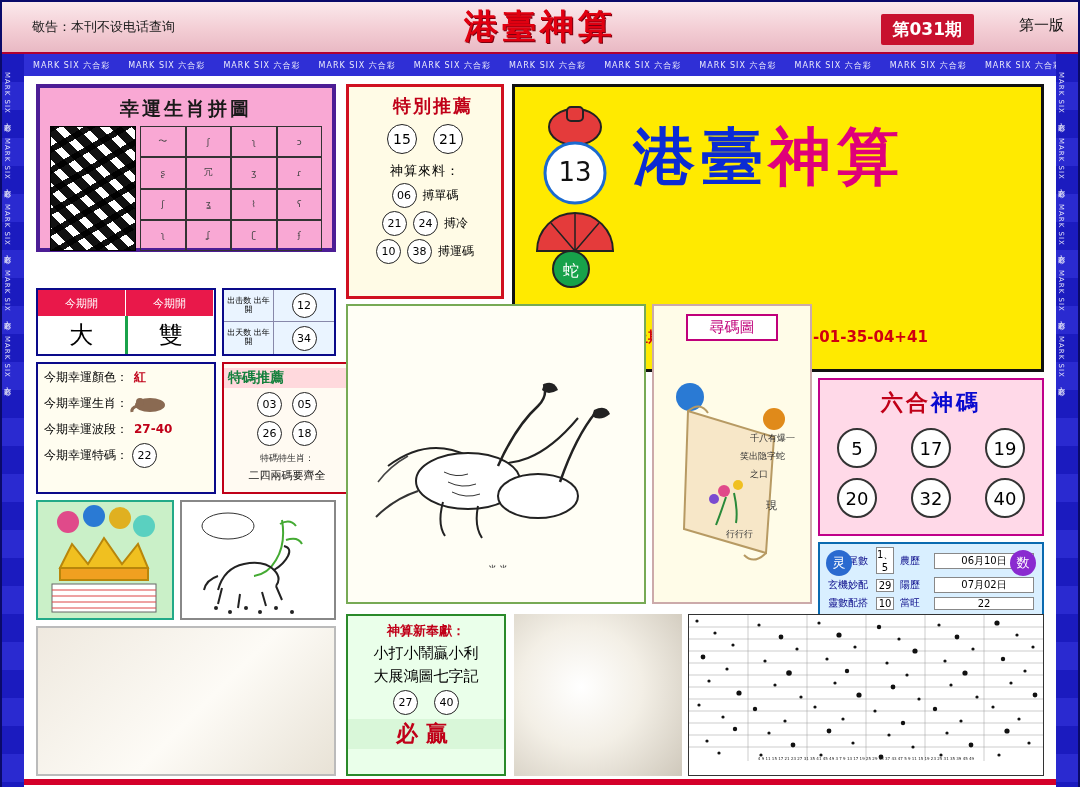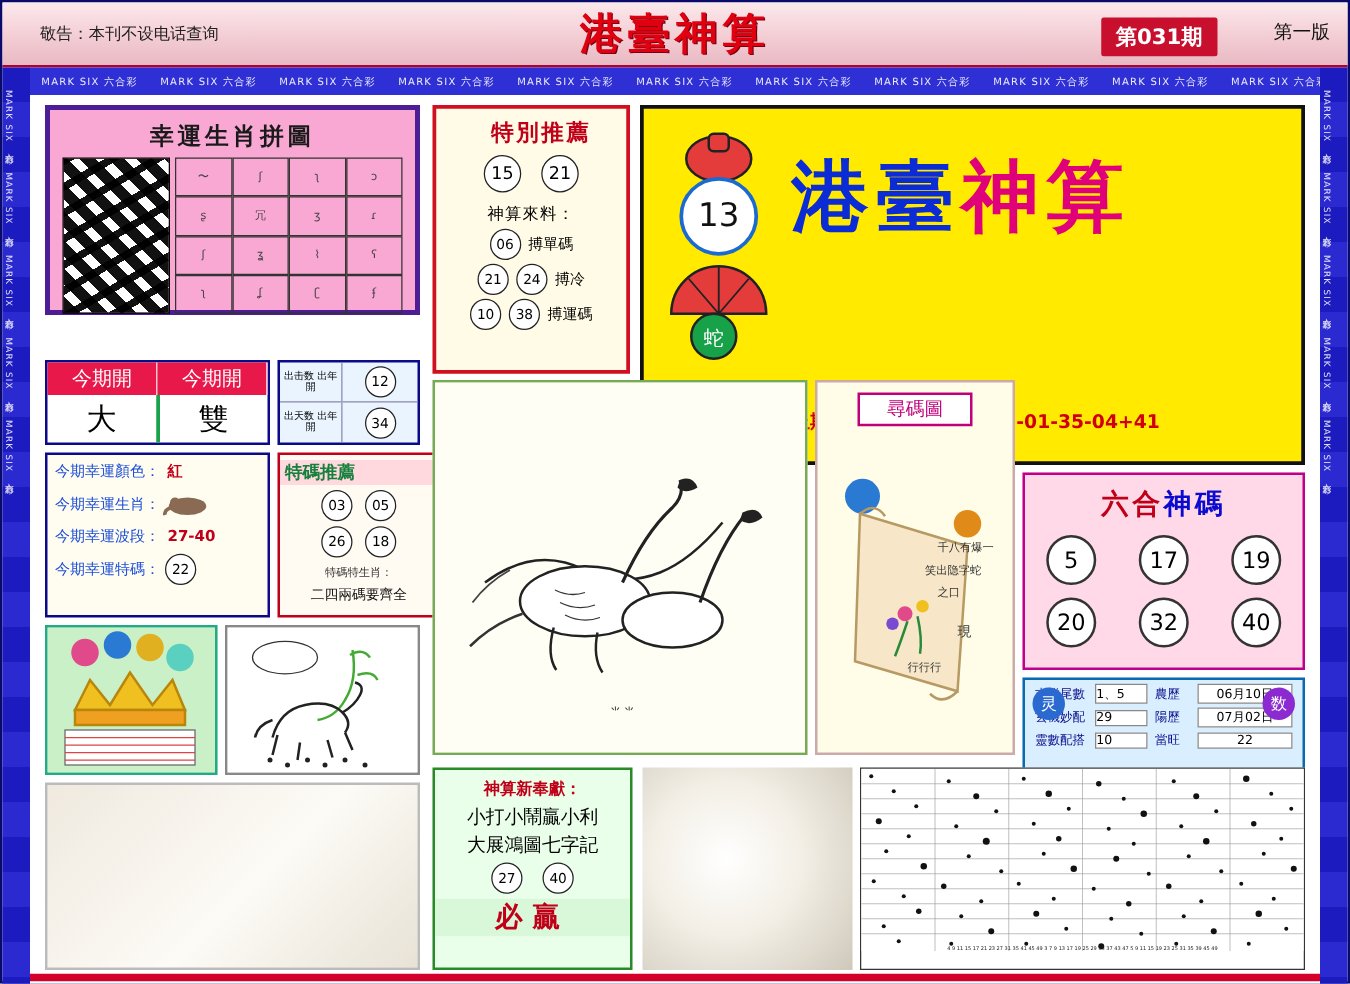--- a/index.html
+++ b/index.html
@@ -86,34 +86,34 @@
   
   .mast { left:488px; top:8px; width:532px; height:288px; background:#ffea00; border:3px solid #111; }
   .mast .logoimg { position:absolute; left:12px; top:14px; width:96px; height:200px;}
   .mast .big { position:absolute; left:118px; top:28px; font-size:62px; font-weight:bold; letter-spacing:6px;
      font-family:"DejaVu Serif",serif; }
   .mast .big .b1{color:#0b2bd4;} .mast .big .b2{color:#e0007a;}
   .mast .prev { position:absolute; left:118px; bottom:22px; font-size:15px; color:#d00010; font-weight:bold;}
   
   .jinqi { left:12px; top:212px; width:180px; height:68px; background:#fff; border:2px solid #0a0a8a;}
   .jq-head { display:flex; height:26px; }
-  .jq-head div { flex:1; background:#e9184a; color:#fff; font-size:16px; display:flex;align-items:center;justify-content:center; border-right:1px solid #fff;}
+  .jq-head div { flex:1; background:#e9184a; color:#fff; font-size:11px; display:flex;align-items:center;justify-content:center; border-right:1px solid #fff;}
   .jq-body { display:flex; height:38px; }
   .jq-body div { flex:1; display:flex; align-items:center; justify-content:center; font-size:24px; font-family:"DejaVu Serif",serif;}
   .jq-body .sep { flex:0 0 3px; background:#19a24a; }
   
   .stat { left:198px; top:212px; width:114px; height:68px; border:2px solid #0a0a8a; background:#eaf4ff;}
   .stat .r { display:flex; height:50%; border-bottom:1px solid #88a; }
   .stat .r:last-child{border-bottom:none;}
   .stat .c1 { width:50px; font-size:8px; line-height:1.1; border-right:1px solid #88a; display:flex;align-items:center;justify-content:center; text-align:center;}
   .stat .c2 { flex:1; display:flex;align-items:center;justify-content:center;}
   
   .lucky { left:12px; top:286px; width:180px; height:132px; background:#fffdf0; border:2px solid #0a0a8a;}
   .lucky .ln { display:flex; align-items:center; height:26px; padding:0 6px; font-size:12px; }
-  .lucky .ln .lb { color:#1d4ed8; }
+  .lucky .ln .lb { color:#000000; }
   .lucky .ln .vl { margin-left:6px; color:#c00018; font-weight:bold;}
   
   .tema { left:198px; top:286px; width:130px; height:132px; background:#fffaf2; border:2px solid #c00018;}
   .tema h4 { margin:4px 0 2px; text-align:left; font-size:14px; color:#15803d; background:#ffd9dd; padding:1px 4px;}
   .tema .g { display:flex; justify-content:center; gap:10px; margin-top:4px;}
   .tema .foot { text-align:center; font-size:9px; margin-top:6px; color:#333;}
   .tema .foot2{ text-align:center; font-size:11px; margin-top:3px; color:#111;}
   
   .paint { left:322px; top:228px; width:300px; height:300px; background:#fffef5; border:2px solid #7a5; }
   .paint svg{display:block;}
@@ -124,21 +124,21 @@
   .liuhe { left:794px; top:302px; width:226px; height:158px; background:#ffd9e8; border:2px solid #c0008a;}
   .liuhe h3 { margin:8px 0 4px; text-align:center; font-size:22px; font-weight:bold; letter-spacing:3px;}
   .liuhe h3 .a{color:#c00018;} .liuhe h3 .b{color:#0a0ad0;}
   .liuhe .row { display:flex; justify-content:space-around; margin-top:10px;}
   .ball.lg { width:40px;height:40px;font-size:18px;border:2px solid #333;}
   
   .xingyun { left:794px; top:466px; width:226px; height:155px; background:#d9efff; border:2px solid #0a6ab0;}
   .xingyun h3 { margin:6px 0 2px; text-align:center; font-size:19px; color:#c00018; font-weight:bold; letter-spacing:2px;}
   .xy-row { display:flex; align-items:center; font-size:10px; margin:3px 8px; }
   .xy-row .k { width:48px; color:#0a0a8a;}
-  .xy-row .v { width:42px; border:1px solid #888; background:#fff; margin-right:6px;}
+  .xy-row .v { width:18px; text-align:center; border:1px solid #888; background:#fff; margin-right:6px;}
   .xy-row .k2 { width:34px; color:#0a0a8a;}
   .xy-row .v2 { flex:1; text-align:center; border:1px solid #888; background:#fff;}
   .corner { position:absolute; width:26px;height:26px;border-radius:50%;display:flex;align-items:center;justify-content:center;color:#fff;font-size:13px;}
   
   .crown { left:12px; top:424px; width:138px; height:120px; background:#caf0c8; border:2px solid #2a8; }
   
   .horse { left:156px; top:424px; width:156px; height:120px; background:#fff; border:2px solid #888;}
   
   .photo { left:12px; top:550px; width:300px; height:150px; background:linear-gradient(135deg,#efe9df,#fdfbf6 55%,#e8e2d6); border:2px solid #bbb;}
   

